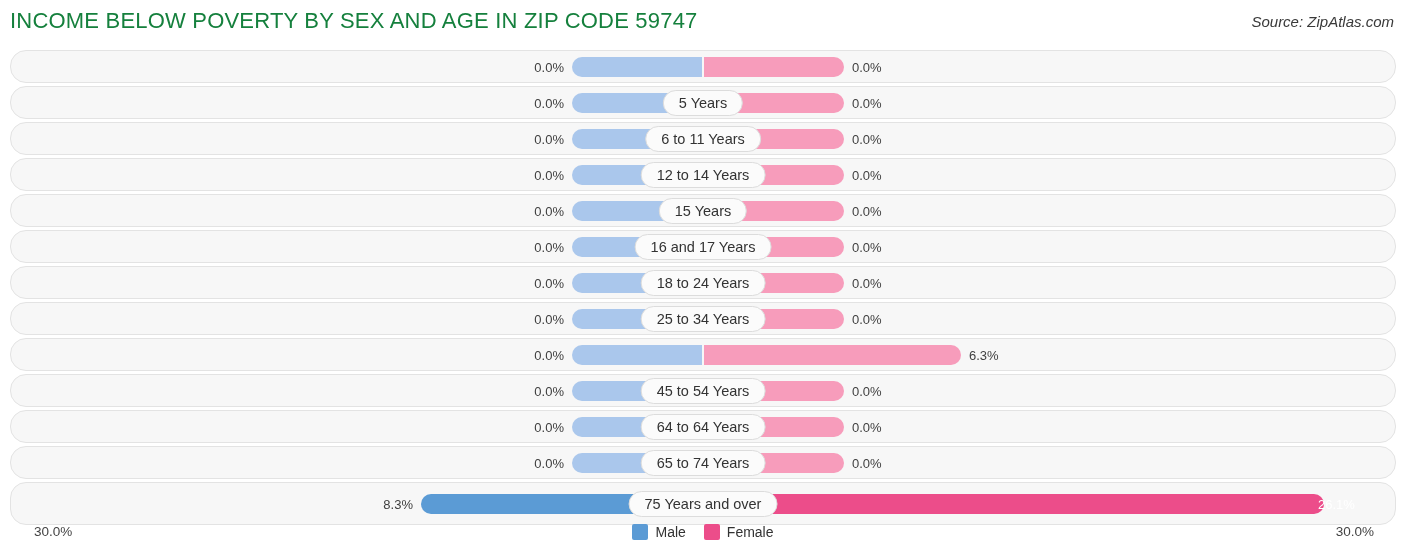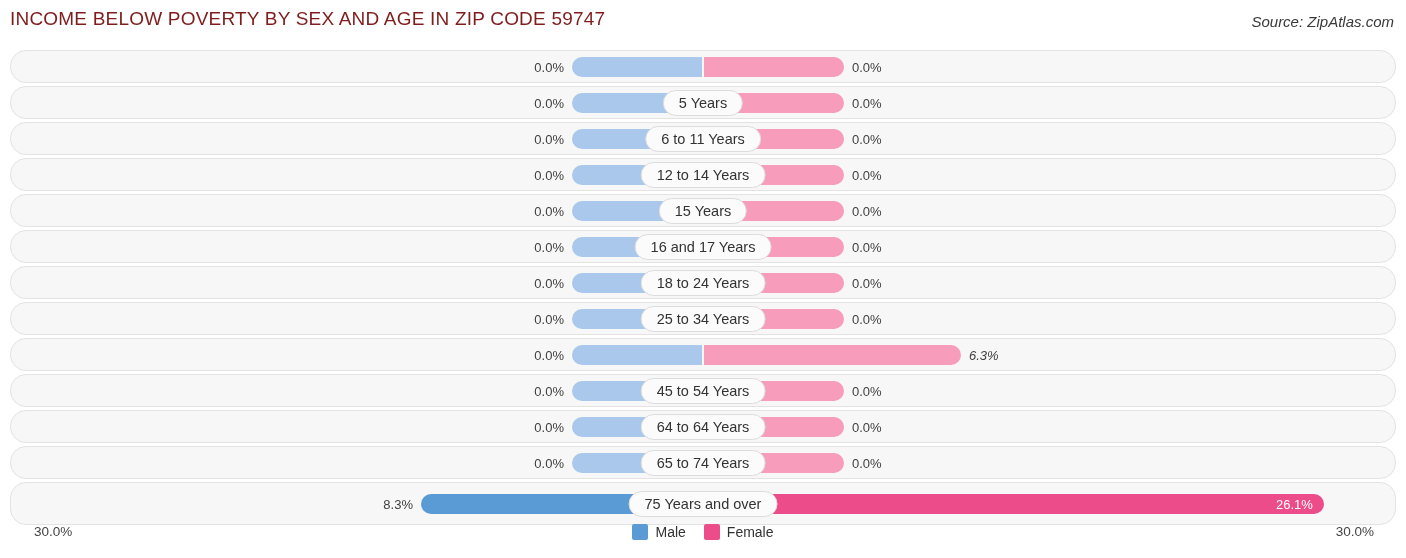--- a/index.html
+++ b/index.html
@@ -7,23 +7,23 @@
     margin: 0; padding: 0;
     width: 1406px; height: 558px;
     background: #ffffff;
     font-family: "Liberation Sans", sans-serif;
   }
   .page { position: relative; width: 1406px; height: 558px; overflow: hidden; }
 
   .title {
     position: absolute;
     left: 10px; top: 8px;
-    font-size: 19px;
+    font-size: 22px;
     letter-spacing: .2px;
-    color: #7f1d1d;
+    color: #15803d;
     font-weight: 500;
     text-transform: uppercase;
   }
   .source {
     position: absolute;
     right: 12px; top: 13px;
     font-size: 15px;
     font-style: italic;
     color: #3a3a3a;
   }
@@ -84,21 +84,21 @@
   .val {
     position: absolute;
     top: 50%;
     transform: translateY(-50%);
     font-size: 13px;
     color: #3f3f3f;
     white-space: nowrap;
   }
   .val.male-val { text-align: right; }
   .val.female-val { text-align: left; }
-  .val.inside { color: #ffffff; }
+  .val.inside { color: #ffffff; margin-left: 42px; }
 
   .axis {
     position: absolute;
     left: 10px;
     top: 524px;
     width: 1386px;
     height: 22px;
   }
   .axis .left-tick {
     position: absolute; left: 24px; top: 0;
@@ -180,21 +180,21 @@
         <div class="bar male" style="width: 130px;"></div>
         <div class="bar female" style="width: 140px;"></div>
         <div class="val male-val" style="right: 831px;">0.0%</div>
         <div class="val female-val" style="left: 841px;">0.0%</div>
         <div class="label-pill">25 to 34 Years</div>
       </div>
       <div class="row">
         <div class="bar male" style="width: 130px;"></div>
         <div class="bar female" style="width: 257px;"></div>
         <div class="val male-val" style="right: 831px;">0.0%</div>
-        <div class="val female-val" style="left: 958px; font-style: italic;">6.3%</div>
+        <div class="val female-val" style="left: 958px;">6.3%</div>
       </div>
       <div class="row">
         <div class="bar male" style="width: 130px;"></div>
         <div class="bar female" style="width: 140px;"></div>
         <div class="val male-val" style="right: 831px;">0.0%</div>
         <div class="val female-val" style="left: 841px;">0.0%</div>
         <div class="label-pill">45 to 54 Years</div>
       </div>
       <div class="row">
         <div class="bar male" style="width: 130px;"></div>

